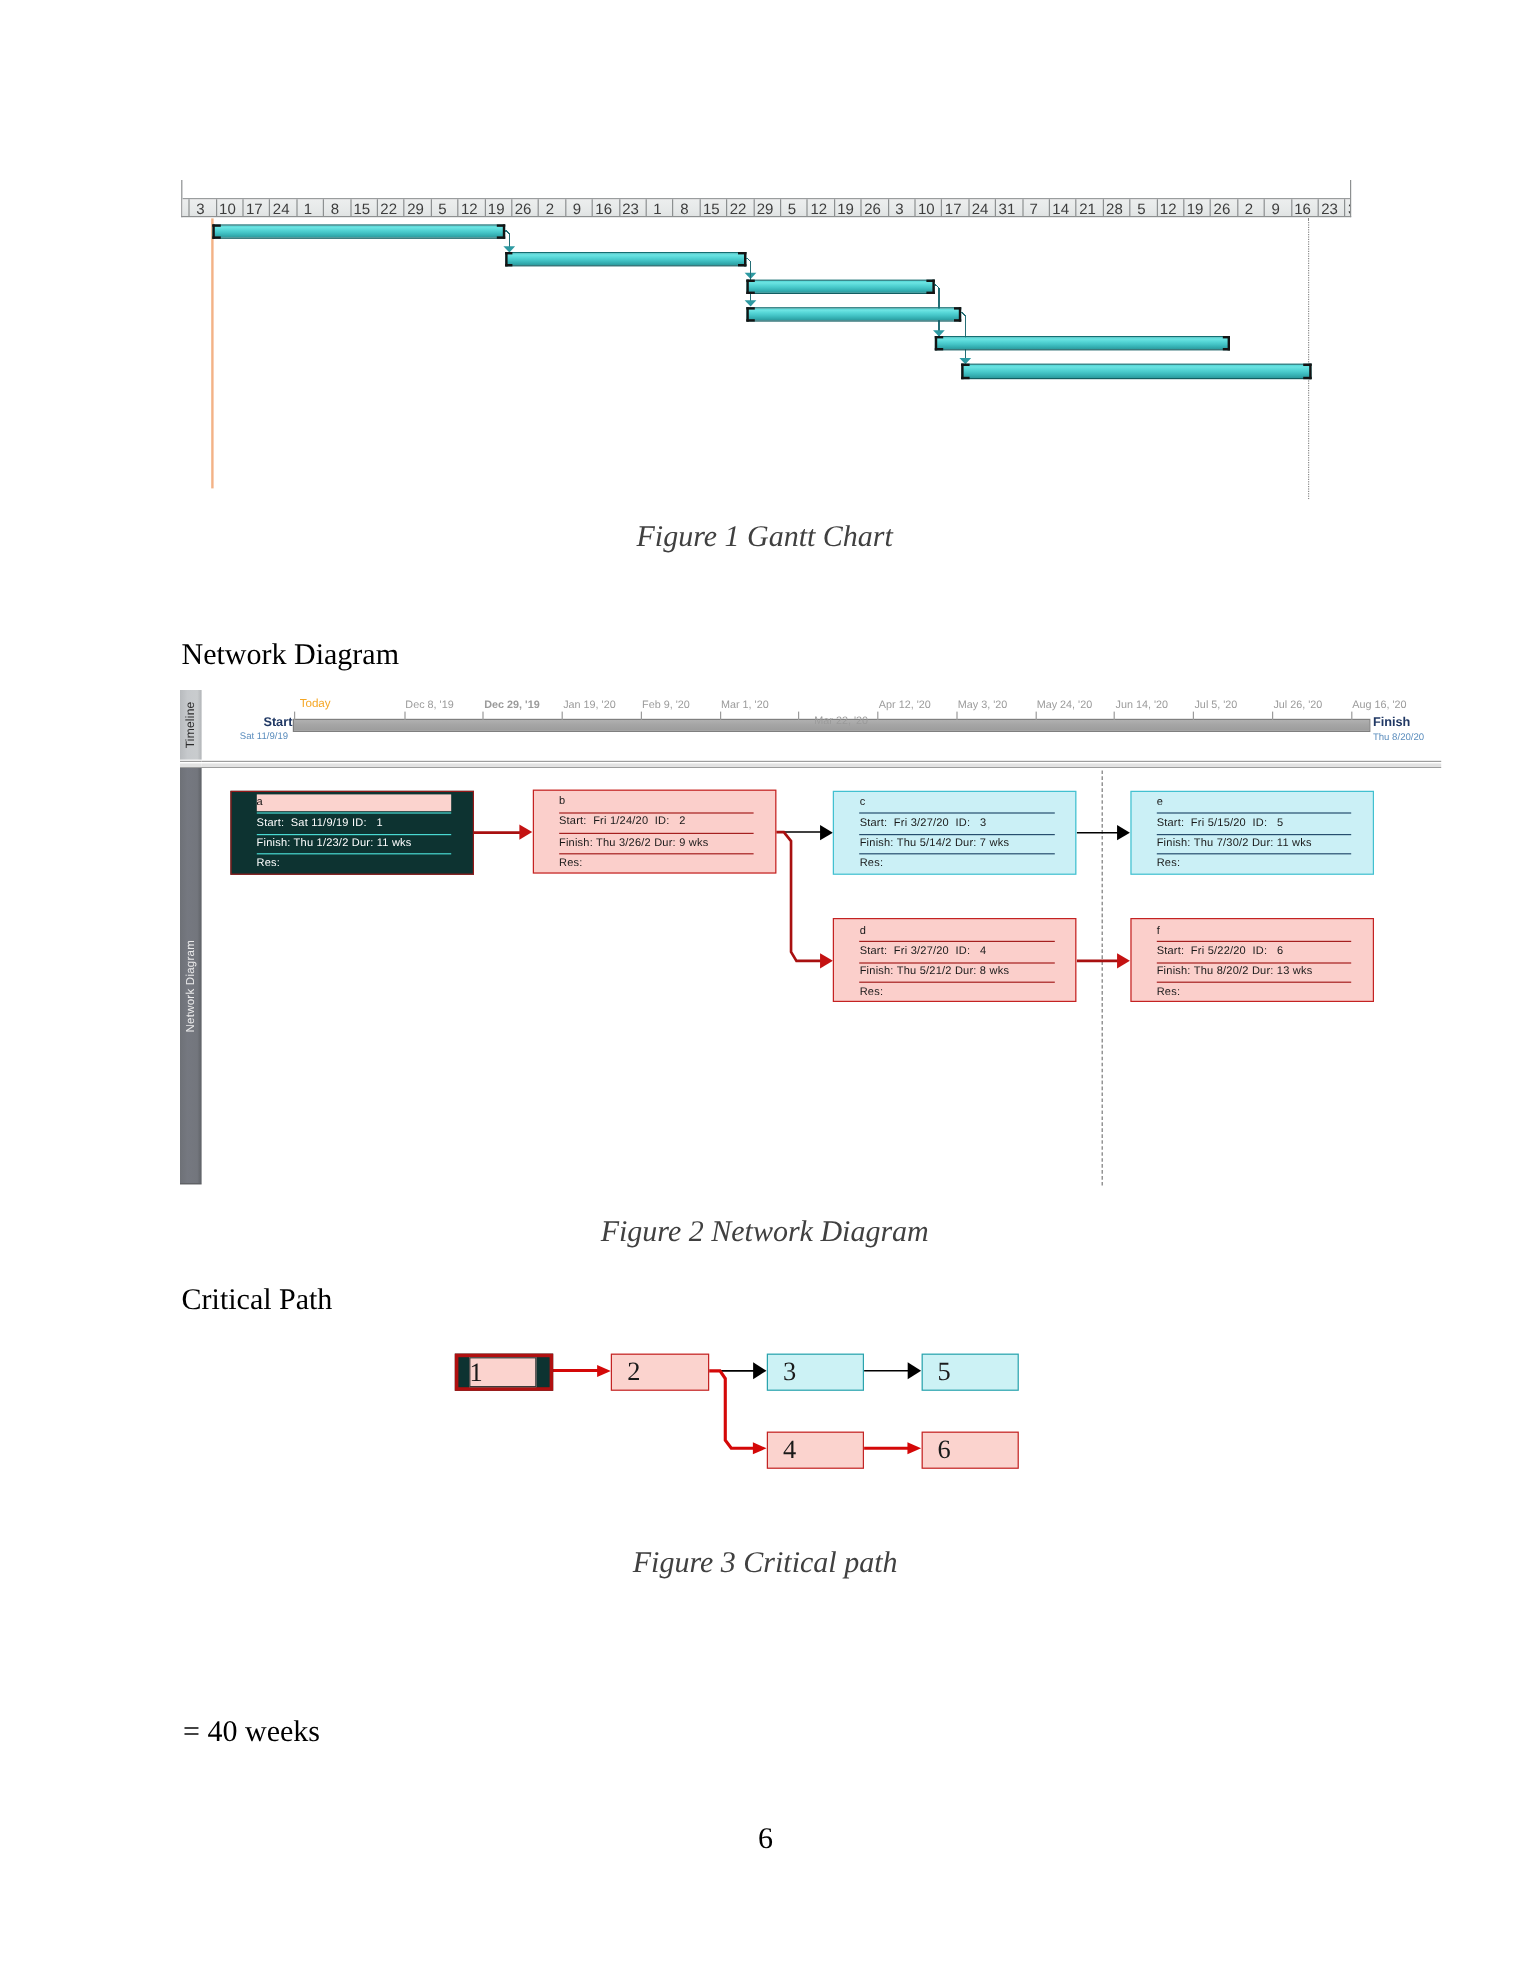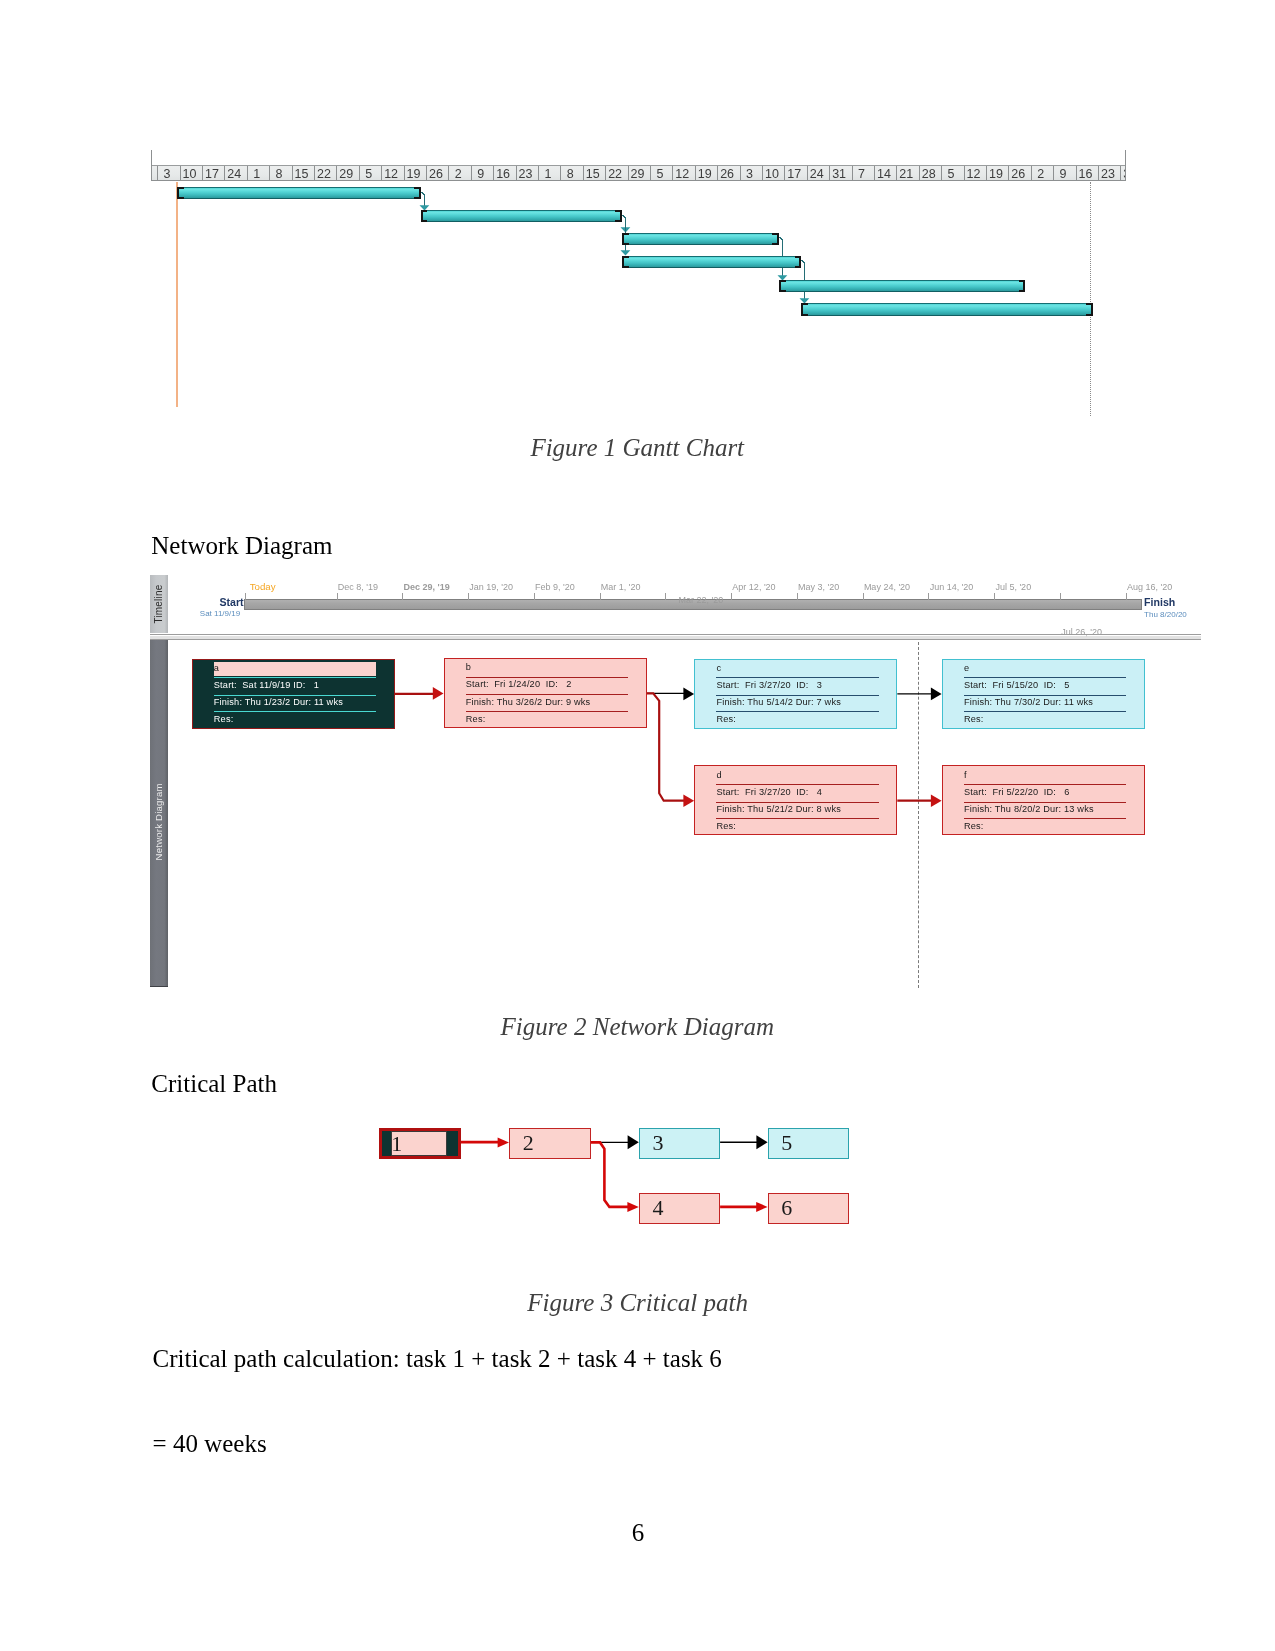--- a/index.html
+++ b/index.html
@@ -209,21 +209,21 @@
         <div class="tl-tlbl" style="left: 582.36px; top: 7.9px;">Apr 12, '20</div>
         <div class="tl-tick" style="left: 646.82px; top: 17.7px; height: 7px;"></div>
         <div class="tl-tlbl" style="left: 648.12px; top: 7.9px;">May 3, '20</div>
         <div class="tl-tick" style="left: 712.58px; top: 17.7px; height: 7px;"></div>
         <div class="tl-tlbl" style="left: 713.88px; top: 7.9px;">May 24, '20</div>
         <div class="tl-tick" style="left: 778.34px; top: 17.7px; height: 7px;"></div>
         <div class="tl-tlbl" style="left: 779.64px; top: 7.9px;">Jun 14, '20</div>
         <div class="tl-tick" style="left: 844.1px; top: 17.7px; height: 7px;"></div>
         <div class="tl-tlbl" style="left: 845.4px; top: 7.9px;">Jul 5, '20</div>
         <div class="tl-tick" style="left: 909.86px; top: 17.7px; height: 7px;"></div>
-        <div class="tl-tlbl" style="left: 911.16px; top: 7.9px; margin-top: 45px;">Jul 26, '20</div>
+        <div class="tl-tlbl" style="left: 911.16px; top: 7.9px;">Jul 26, '20</div>
         <div class="tl-tick" style="left: 975.62px; top: 17.7px; height: 7px;"></div>
         <div class="tl-tlbl" style="left: 976.92px; top: 7.9px;">Aug 16, '20</div>
         <div class="tl-tick" style="left: 94.8px; top: 17.7px; height: 7px;"></div>
         <div class="tl-today" style="left: 99.7px; top: 7.2px;">Today</div>
         <div class="tl-end" style="left: 69.5px; top: 21.5px; font-size: 10.6px; text-align: center;">Start</div>
         <div class="tl-enddate" style="left: 49.8px; top: 35.2px;">Sat 11/9/19</div>
         <div class="tl-end" style="left: 994.1px; top: 21.5px; font-size: 10.6px;">Finish</div>
         <div class="tl-enddate" style="left: 994.1px; top: 35.5px;">Thu 8/20/20</div>
       </div>
   <div id="ndarea">
@@ -329,18 +329,17 @@
       </div>
       <div class="cp-node normal" style="left: 388.6px; top: 0.2px; width: 81.3px; height: 31.4px;">
         <div class="cp-lbl">5</div>
       </div>
       <div class="cp-node critical" style="left: 388.6px; top: 64.8px; width: 81.3px; height: 31.4px;">
         <div class="cp-lbl">6</div>
       </div>
     </div>
 <div class="fig-cap" style="left:527.3px;top:1290.1px;">Figure 3 Critical path</div>
 
-<div class="body-text" style="left:152.6px;top:1345.8px;">Critical path calculation: task 1 + task 2 + task 4 + task 6</div>
 <div class="body-text" style="left:152.6px;top:1431.2px;">= 40 weeks</div>
 
 <div class="pg-num" style="left:588px;top:1519.7px;width:100px;">6</div>
 
 </div>
 
 </body></html>

